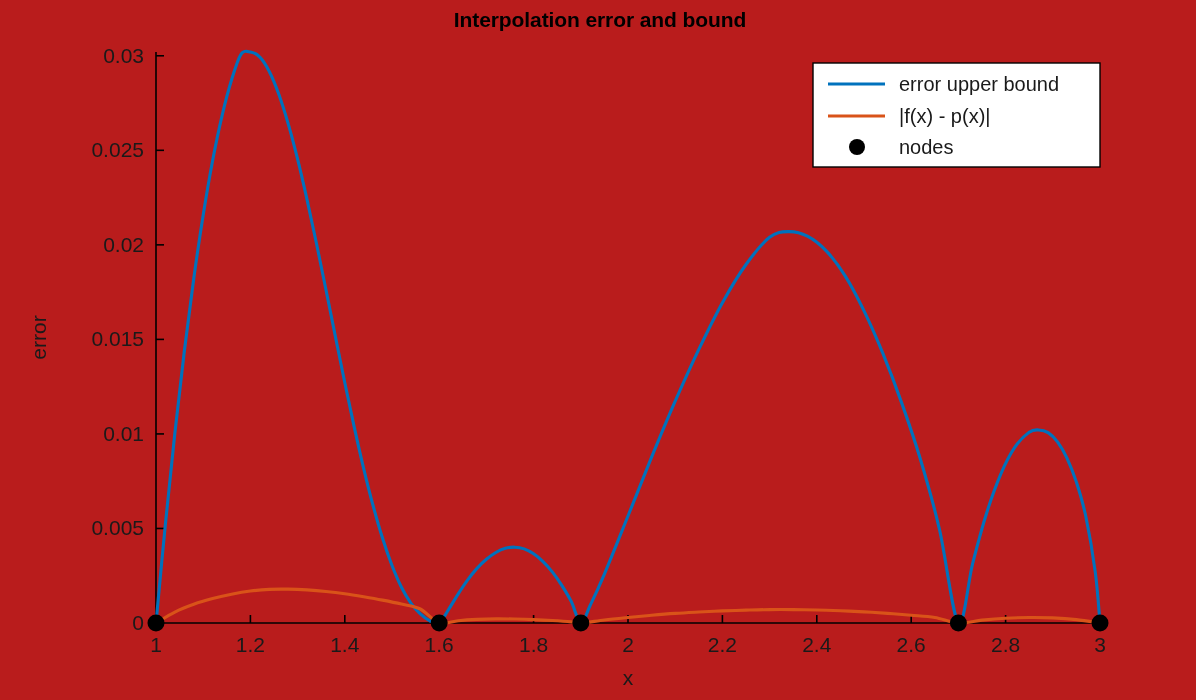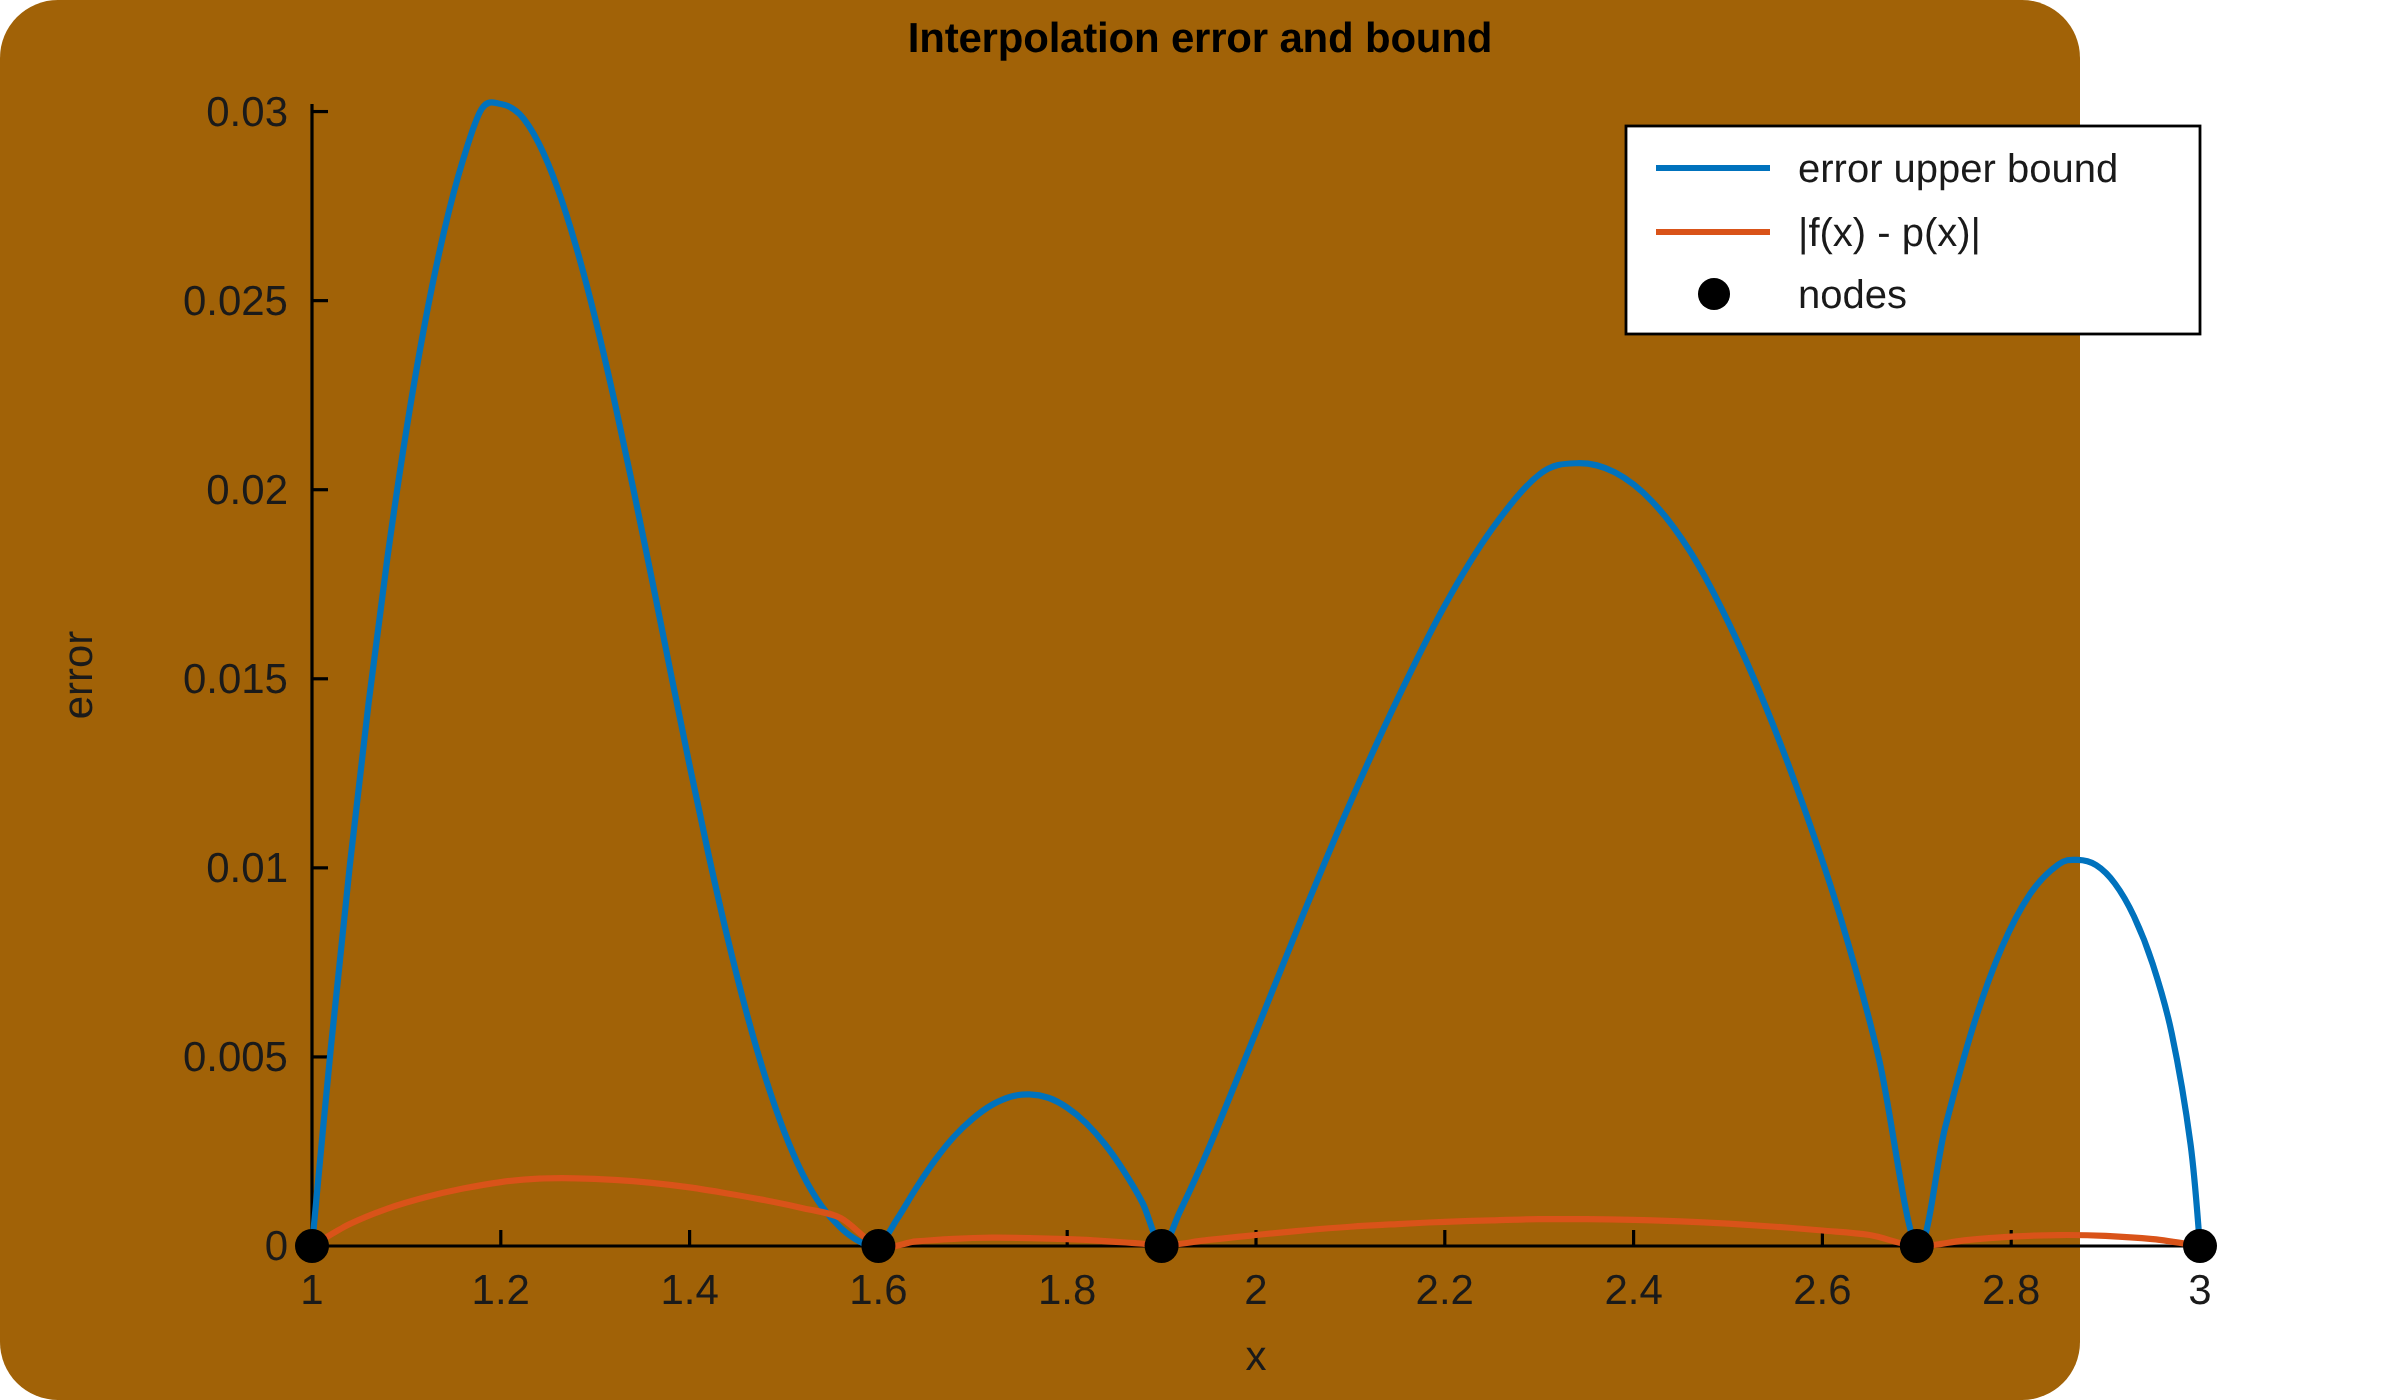--- a/index.html
+++ b/index.html
@@ -9,24 +9,23 @@
   }
   body {
     width: 1200px;
     height: 700px;
     overflow: hidden;
     font-family: "Liberation Sans", sans-serif;
     color: #000000;
   }
   #figure {
     position: relative;
-    width: 1040px;
+    width: 1196px;
     height: 700px;
-    background: #a16207;
-    border-radius: 29px;
+    background: #b91c1c;
   }
   #chart-title {
     position: absolute;
     left: 0;
     top: 8px;
     width: 1200px;
     text-align: center;
     font-size: 21px;
     font-weight: bold;
     letter-spacing: -0.1px;

